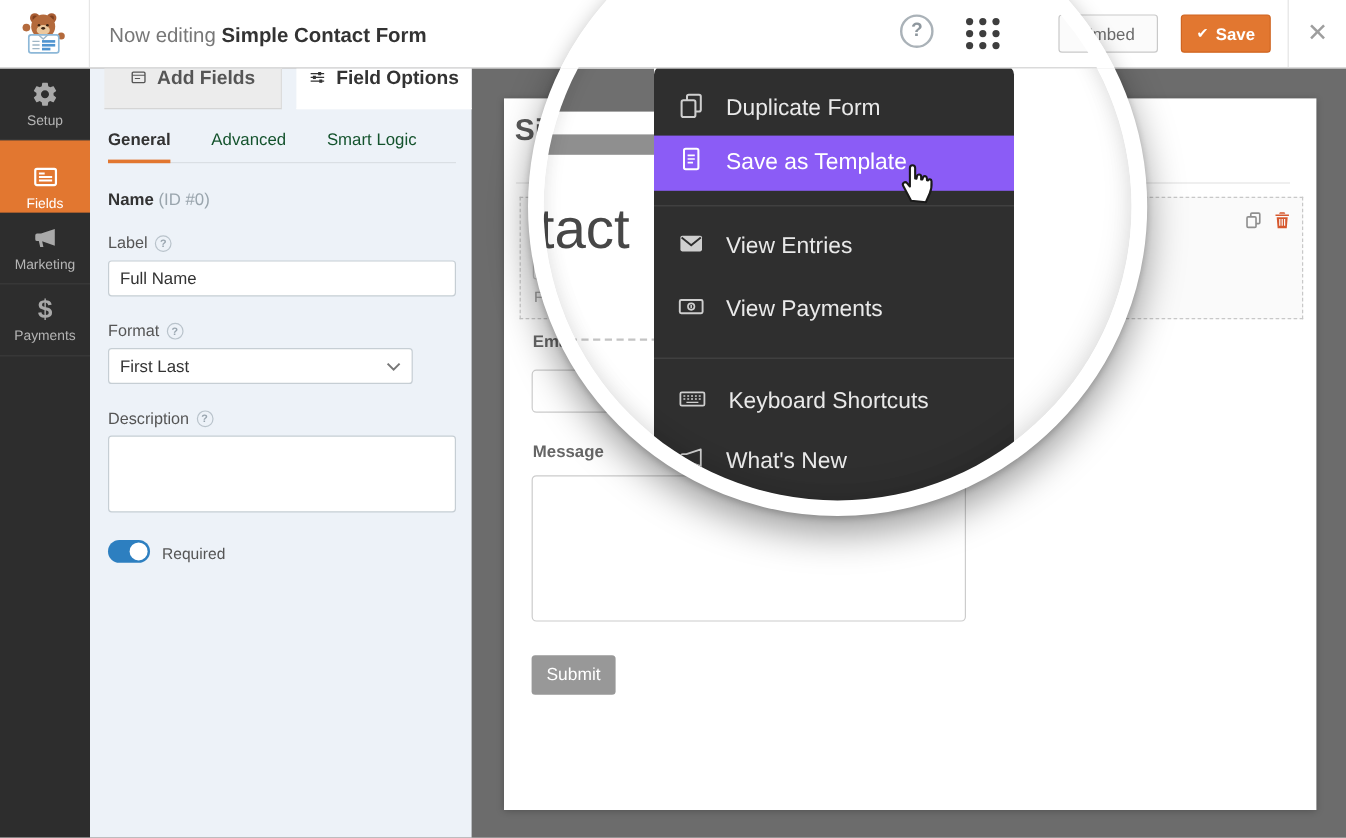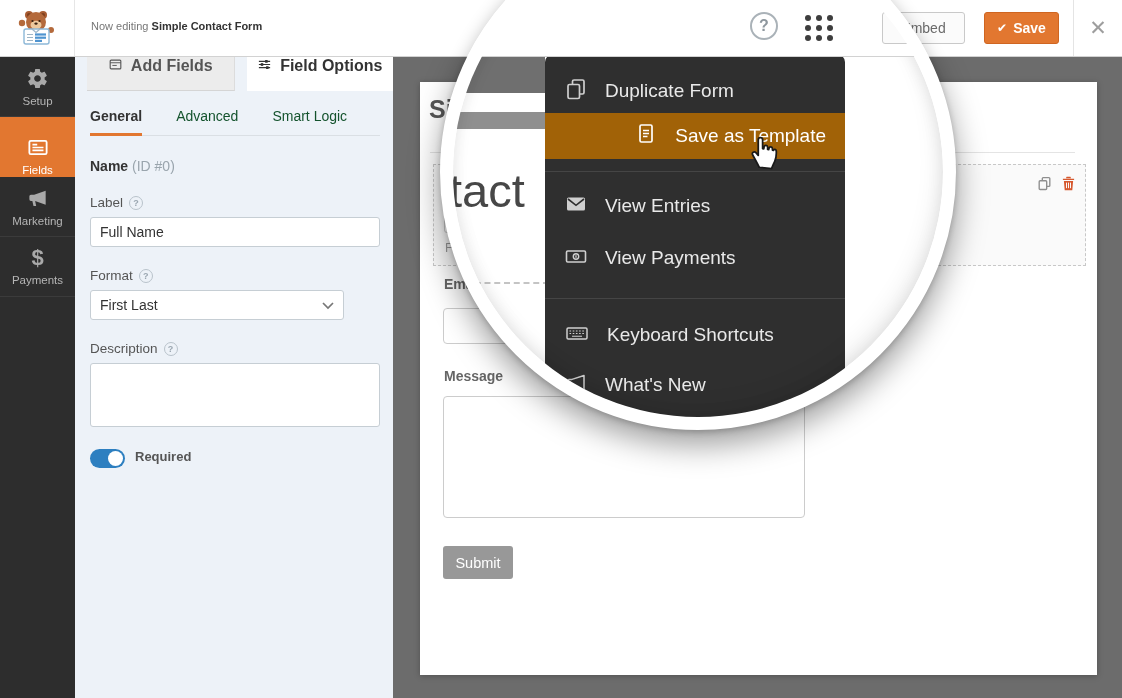--- a/index.html
+++ b/index.html
@@ -5,21 +5,21 @@
   * { margin:0; padding:0; box-sizing:border-box; }
   html,body { width:1122px; height:698px; overflow:hidden; }
   body { font-family:"Liberation Sans","DejaVu Sans",sans-serif; background:#6c6c6c; }
   #app { position:relative; width:1122px; height:698px; overflow:hidden; }
 
   
   .topbar { position:absolute; left:0; top:0; width:1122px; height:57px; background:#fff;
             border-bottom:1px solid #d2d2d2; z-index:30; }
   .logo-cell { position:absolute; left:0; top:0; width:75px; height:56px; border-right:1px solid #e6e6e6;
                display:flex; align-items:center; justify-content:center; }
-  .now-editing { position:absolute; left:91px; top:20px; font-size:11px; color:#777; }
+  .now-editing { position:absolute; left:91px; top:20px; font-size:17px; color:#777; }
   .now-editing b { color:#333; font-weight:700; }
   .help-circle { position:absolute; left:750px; top:12px; width:28px; height:28px; border:2px solid #aab2b8;
                  border-radius:50%; color:#8e979e; font-size:16px; font-weight:700; text-align:center; line-height:24px; }
   .grid-dots { position:absolute; left:805px; top:15px; display:grid; grid-template-columns:repeat(3,6px); gap:4px 5px; }
   .grid-dots i { width:6px; height:6px; border-radius:50%; background:#3e3e3e; }
   .btn-embed { position:absolute; left:858px; top:12px; width:83px; height:32px; background:#fbfbfb;
                border:1px solid #c9c9c9; border-radius:3px; color:#6b6b6b; font-size:14px;
                display:flex; align-items:center; justify-content:center;margin-left:24px; }
   .btn-save { position:absolute; left:984px; top:12px; width:75px; height:32px; background:#e27730;
               border:1px solid #cf6521; border-radius:3px; color:#fff; font-size:14px; font-weight:700;
@@ -53,21 +53,21 @@
   .fieldname-row b { color:#333; }
   .opt-label { margin-top:21px; font-size:13.5px; color:#555; display:flex; align-items:center; gap:6px; }
   .q-circle { width:14px; height:14px; border:1.4px solid #b9c3cb; border-radius:50%; color:#9aa6b0;
               font-size:9px; font-weight:700; text-align:center; line-height:12px; }
   .txt-input { margin-top:7px; width:290px; height:30px; background:#fff; border:1px solid #c6ced4; border-radius:3px;
                font-size:14px; color:#333; padding:0 9px; font-family:inherit; }
   .sel { margin-top:7px; width:254px; height:30px; background:#fff; border:1px solid #c6ced4; border-radius:3px;
          font-size:14px; color:#333; padding:0 9px; display:flex; align-items:center; justify-content:space-between; }
   .txt-area { margin-top:7px; width:290px; height:64px; background:#fff; border:1px solid #c6ced4; border-radius:3px;
               resize:none; font-family:inherit; font-size:14px; padding:6px 9px; }
-  .toggle-row { margin-top:18px; display:flex; align-items:flex-start; gap:10px;font-weight:bold; }
+  .toggle-row { margin-top:18px; display:flex; align-items:flex-end; gap:10px; }
   .toggle { width:35px; height:19px; border-radius:10px; background:#2d7fc0; position:relative; }
   .toggle .knob { position:absolute; right:2px; top:2px; width:15px; height:15px; border-radius:50%; background:#fff; }
   .toggle-lbl { font-size:13px; color:#555; }
 
   
   .canvas { position:absolute; left:393px; top:57px; width:729px; height:641px; background:#6c6c6c; }
   .sheet { position:absolute; left:27px; top:25px; width:677px; height:593px; background:#fff;
            box-shadow:0 1px 6px rgba(0,0,0,.25); }
   .sheet-title { position:absolute; left:9px; top:13px; font-size:25px; font-weight:600; color:#575757; }
   .sheet-divider { position:absolute; left:10px; top:70px; width:645px; height:1px; background:#e4e4e4; }
@@ -92,21 +92,21 @@
   .frag-canvas { position:absolute; left:-12px; top:130px; width:104px; height:36px; background:#6f6f6f; }
   .frag-bar { position:absolute; left:-12px; top:185px; width:104px; height:17px; background:#8f8f8f; }
   .frag-title { position:absolute; left:-4px; top:236px; font-size:47px; font-weight:500; color:#474747; }
   .frag-dash { position:absolute; left:12px; top:355px; width:84px; border-top:2px dashed #c4c4c4; }
 
   
   .menu { position:absolute; left:92px; top:128px; width:300px; height:400px; background:#2f2f2f;
           border-radius:7px 7px 0 0; padding-top:14px; }
   .menu-item { display:flex; align-items:center; height:44px; padding:0 19px; gap:17px;
                font-size:19px; color:#e9e9e9; }
-  .menu-item.active { background:#a16207; color:#fff; height:46px;justify-content:flex-end; }
+  .menu-item.active { background:#8b5cf6; color:#fff; height:46px; }
   .menu-item svg { flex:none; color:#cfcfcf; }
   .menu-item.active svg { color:#fff; }
   .menu-sep { border-top:1px solid #454545; margin:12px 0; }
   .menu-sep.two { margin:18px 0 14px 0; }
   .mi-gap { margin-top:8px; }
   .mi-gap2 { margin-top:6px; }
   .hand-cursor { position:absolute; left:295px; top:205px; }
 
   
   .ring-clip { position:absolute; left:0; top:0; width:1122px; height:57px; overflow:hidden; z-index:40;

